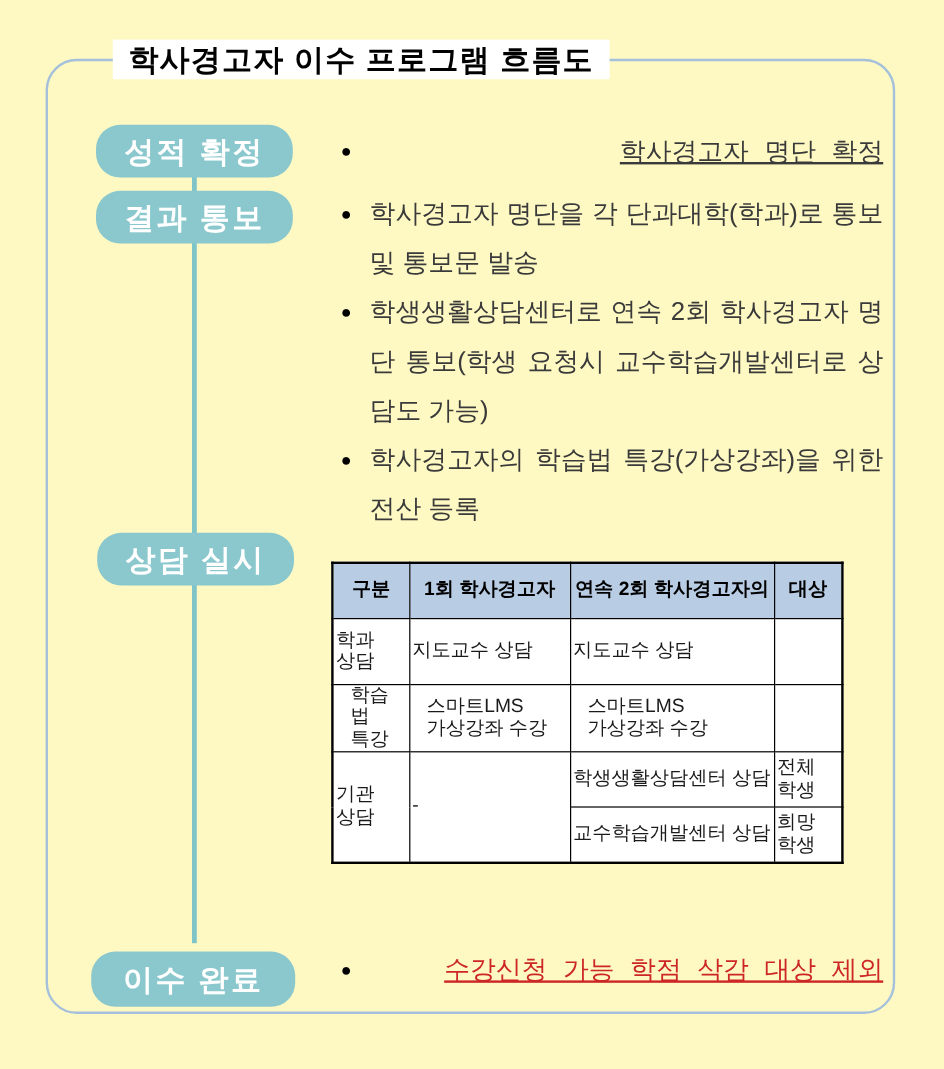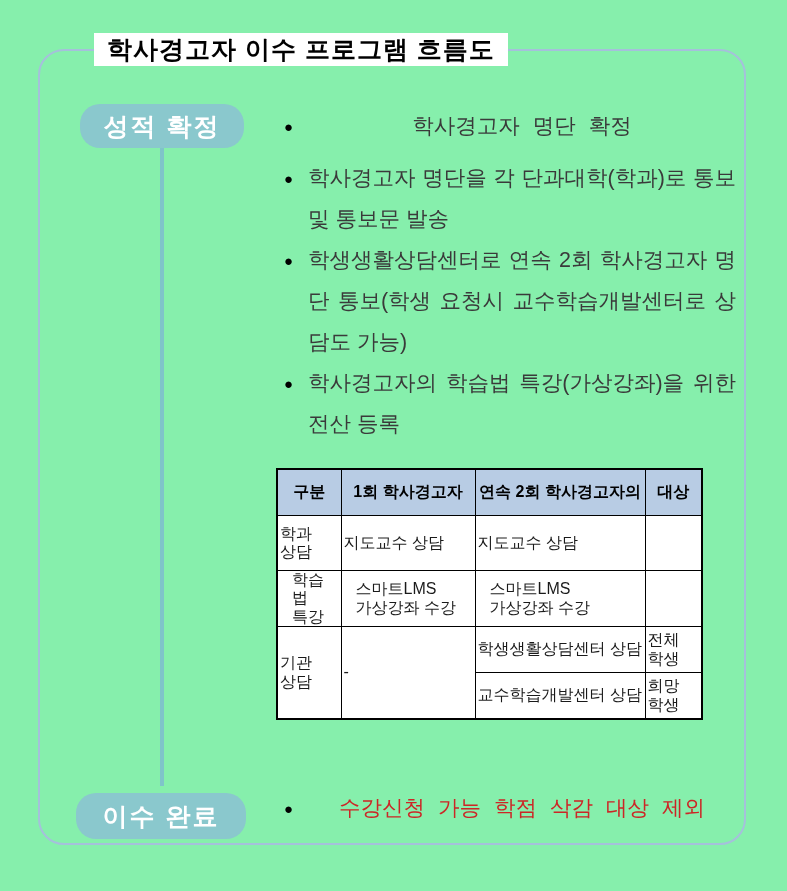--- a/index.html
+++ b/index.html
@@ -1,17 +1,17 @@
 <!DOCTYPE html>
 <html><head>
 <meta charset="utf-8">
 <style>
   html,body { margin:0; padding:0; background:#fff; }
   .page {
-    position:relative; width:787px; height:891px; background:#86efac;
+    position:relative; width:787px; height:891px; background:#fef9c3;
     font-family:"Liberation Sans", sans-serif; color:#000; overflow:hidden;
   }
   .outer-box {
     position:absolute; left:38px; top:49px; width:704px; height:792px;
     border:2.5px solid #a5c0db; border-radius:26px; background:transparent;
   }
   .flow-title {
     position:absolute; left:94px; top:33px; z-index:3;
     background:#ffffff; padding:0 13px;
     font-size:25px; font-weight:bold; letter-spacing:1px; color:#000;
@@ -35,21 +35,21 @@
   .bullets { position:absolute; left:284px; width:452px; z-index:2; }
   .bullets-1 { top:106px; }
   .bullets-2 { top:158px; }
   .bullets-4 { top:788px; }
   .bitem { display:flex; }
   .bdot  { flex:none; width:24px; font-size:15px; line-height:41px; color:#000; }
   .btext {
     flex:1; font-size:21.5px; line-height:41px; color:#3a3a3a;
     text-align:justify; word-break:normal;
   }
-  .single .btext { text-align:center; word-spacing:7px; }
+  .single .btext { text-align:right; word-spacing:7px;text-decoration:underline; }
   .red .btext { color:#cc2626; }
 
   .ctable {
     position:absolute; left:276px; top:468px; z-index:2;
     border-collapse:collapse; table-layout:fixed;
     font-size:16px; color:#1a1a1a; background:#fff;
     border:2.5px solid #000;
   }
   .ctable th, .ctable td {
     border:1px solid #000; vertical-align:middle;
@@ -73,20 +73,22 @@
 
 <div class="page">
 
   <div class="outer-box"></div>
 
   <div class="flow-title">학사경고자 이수 프로그램 흐름도</div>
 
   <div class="vline"></div>
 
   <div class="step step-1">성적 확정</div>
+  <div class="step step-2">결과 통보</div>
+  <div class="step step-3">상담 실시</div>
   <div class="step step-4">이수 완료</div>
 
   <div class="bullets bullets-1">
     <div class="bitem single">
       <span class="bdot">●</span>
       <span class="btext">학사경고자 명단 확정</span>
     </div>
   </div>
 
   <div class="bullets bullets-2">

